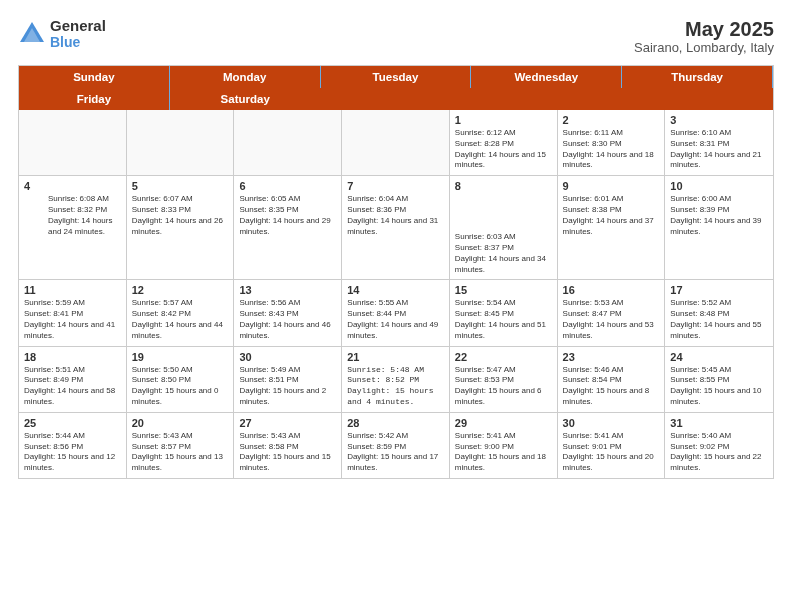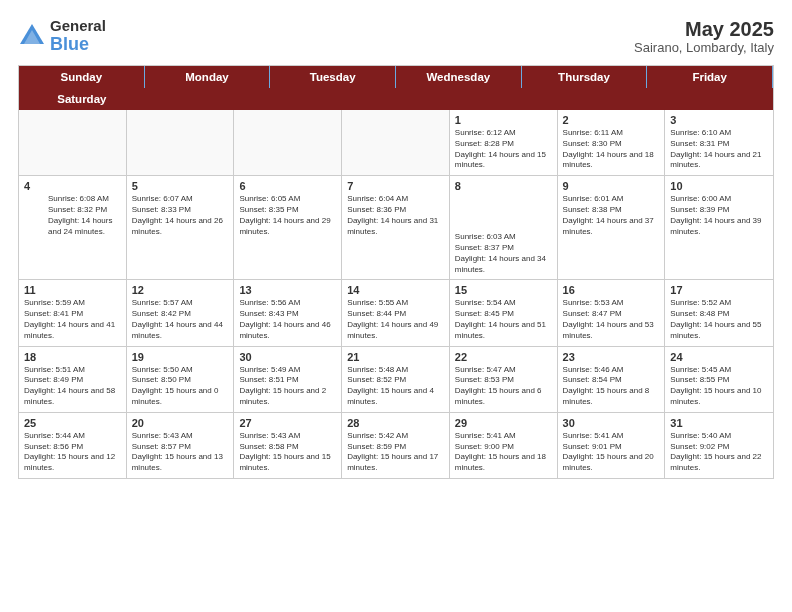--- a/index.html
+++ b/index.html
@@ -32,21 +32,21 @@
       display: flex;
       flex-direction: column;
       line-height: 1.1;
     }
     .logo-general {
       font-size: 15px;
       font-weight: bold;
       color: #333;
     }
     .logo-blue {
-      font-size: 18px;
+      font-size: 14px;
       font-weight: bold;
       color: #4a90d9;
     }
     .logo-icon {
       width: 28px;
       height: 28px;
     }
     .title-block {
       text-align: right;
     }
@@ -61,22 +61,22 @@
       color: #555;
     }
     .calendar {
       flex: 1;
       display: flex;
       flex-direction: column;
       border: 1px solid #ccc;
     }
     .cal-header {
       display: grid;
-      grid-template-columns: repeat(6, 1fr);
-      background: #7f1d1d;
+      grid-template-columns: repeat(5, 1fr);
+      background: #c2410c;
     }
     .cal-header-cell {
       color: #fff;
       font-size: 11.5px;
       font-weight: bold;
       text-align: center;
       padding: 5px 2px;
       border-right: 1px solid #6aaae0;
     }
     .cal-header-cell:last-child { border-right: none; }
@@ -273,21 +273,21 @@
 Daylight: 15 hours and 0 minutes.</div>
           </div>
           <div class="cal-cell">
             <span class="day-num">30</span>
             <div class="day-info" style="white-space: pre-line;">Sunrise: 5:49 AM
 Sunset: 8:51 PM
 Daylight: 15 hours and 2 minutes.</div>
           </div>
           <div class="cal-cell">
             <span class="day-num">21</span>
-            <div class="day-info" style="white-space: pre-line;">Sunrise: 5:48 AM
+            <div class="day-info" style="white-space: pre-line; font-family: Liberation Mono, monospace;">Sunrise: 5:48 AM
 Sunset: 8:52 PM
 Daylight: 15 hours and 4 minutes.</div>
           </div>
           <div class="cal-cell">
             <span class="day-num">22</span>
             <div class="day-info" style="white-space: pre-line;">Sunrise: 5:47 AM
 Sunset: 8:53 PM
 Daylight: 15 hours and 6 minutes.</div>
           </div>
           <div class="cal-cell">

